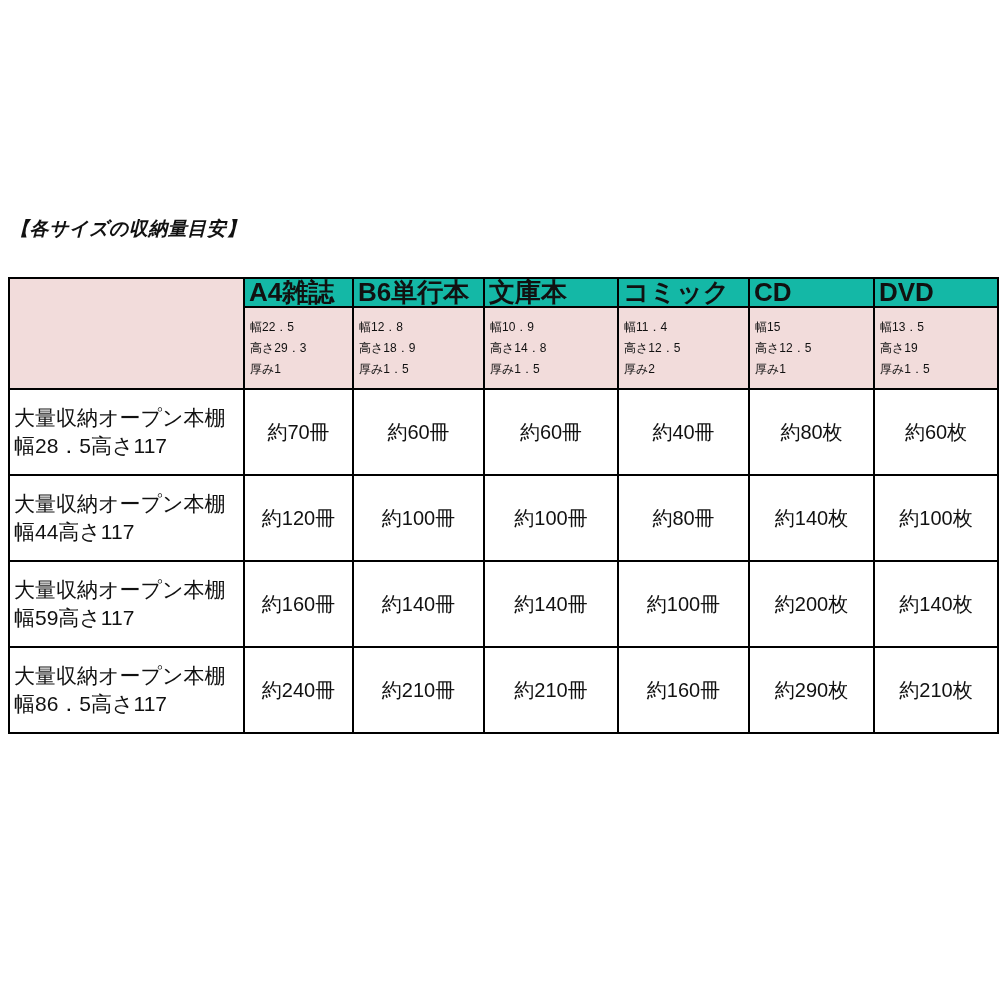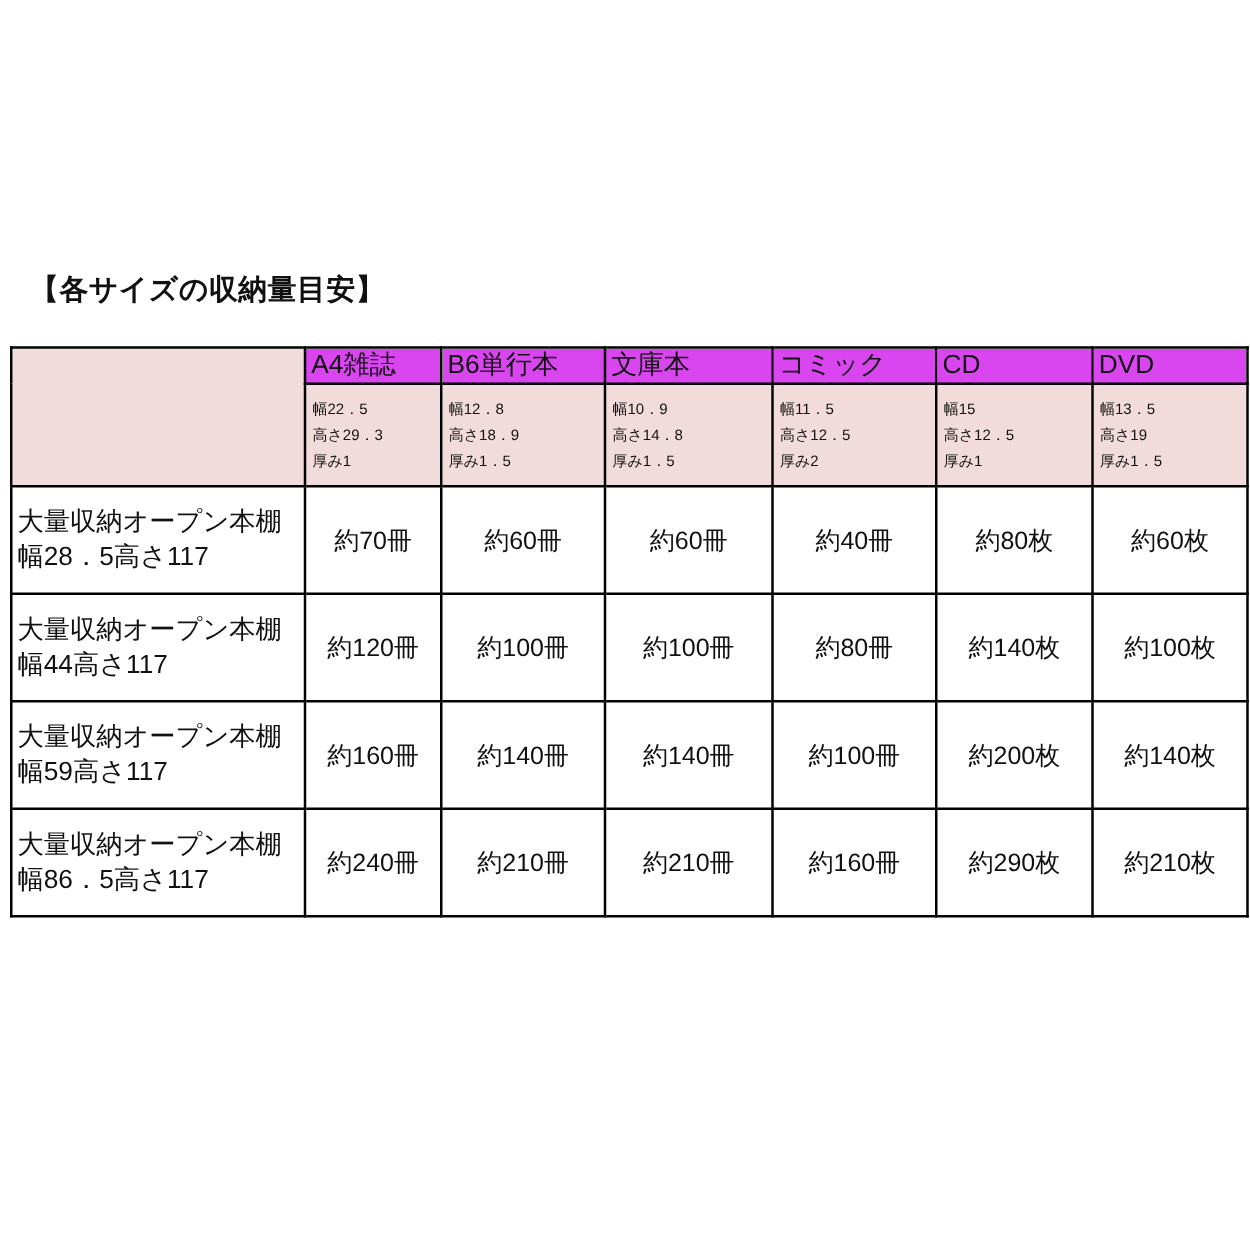--- a/index.html
+++ b/index.html
@@ -10,45 +10,46 @@
     width: 1000px;
     height: 1000px;
     background: #ffffff;
     position: relative;
     font-family: "Liberation Sans", sans-serif;
     color: #111111;
     -webkit-font-smoothing: antialiased;
   }
   .page-title {
     position: absolute;
-    left: 24px;
+    left: 10px;
     top: 216px;
-    font-size: 23px;
+    font-size: 19px;
     font-weight: 600;
     letter-spacing: 0.5px;
     white-space: nowrap;
+    font-style: italic;
   }
   table.capacity {
     position: absolute;
     left: 8px;
     top: 277px;
     border-collapse: collapse;
     table-layout: fixed;
   }
   table.capacity td {
     border: 2px solid #000000;
     overflow: hidden;
   }
   td.corner-cell {
     background: #f2dcdb;
   }
   td.col-header {
-    background: #d946ef;
-    font-weight: normal;
-    font-size: 21px;
+    background: #14b8a6;
+    font-weight: bold;
+    font-size: 26px;
     line-height: 24px;
     height: 26px;
     padding: 0 2px 1px 4px;
     vertical-align: middle;
     white-space: nowrap;
   }
   td.col-dims {
     background: #f2dcdb;
     vertical-align: top;
     font-size: 12px;
@@ -112,21 +113,21 @@
       <div>幅12．8</div>
       <div>高さ18．9</div>
       <div>厚み1．5</div>
     </td>
     <td class="col-dims">
       <div>幅10．9</div>
       <div>高さ14．8</div>
       <div>厚み1．5</div>
     </td>
     <td class="col-dims">
-      <div>幅11．5</div>
+      <div>幅11．4</div>
       <div>高さ12．5</div>
       <div>厚み2</div>
     </td>
     <td class="col-dims">
       <div>幅15</div>
       <div>高さ12．5</div>
       <div>厚み1</div>
     </td>
     <td class="col-dims">
       <div>幅13．5</div>

